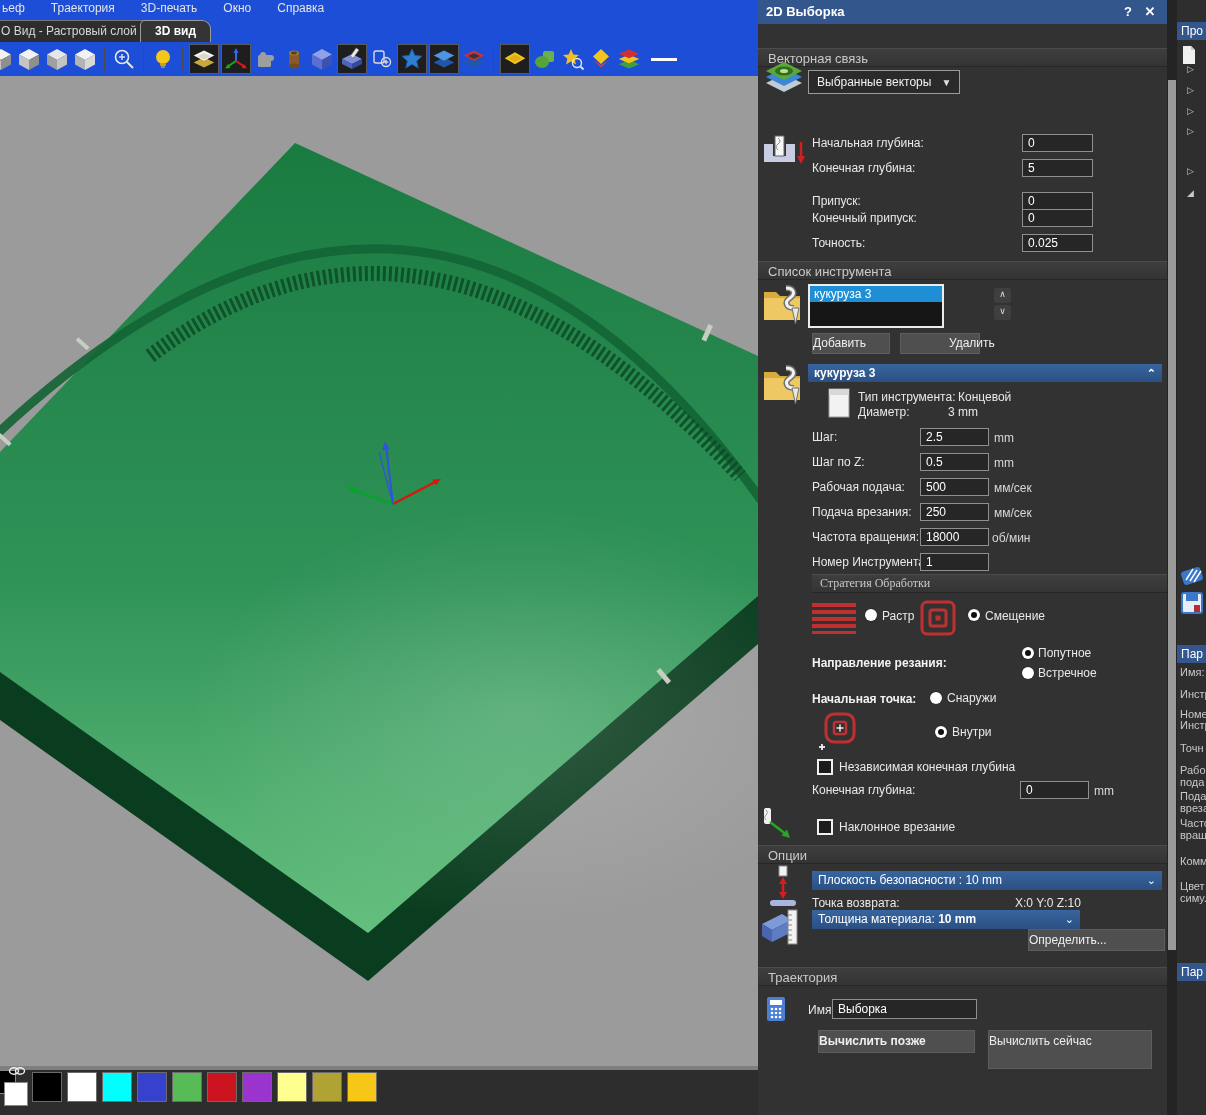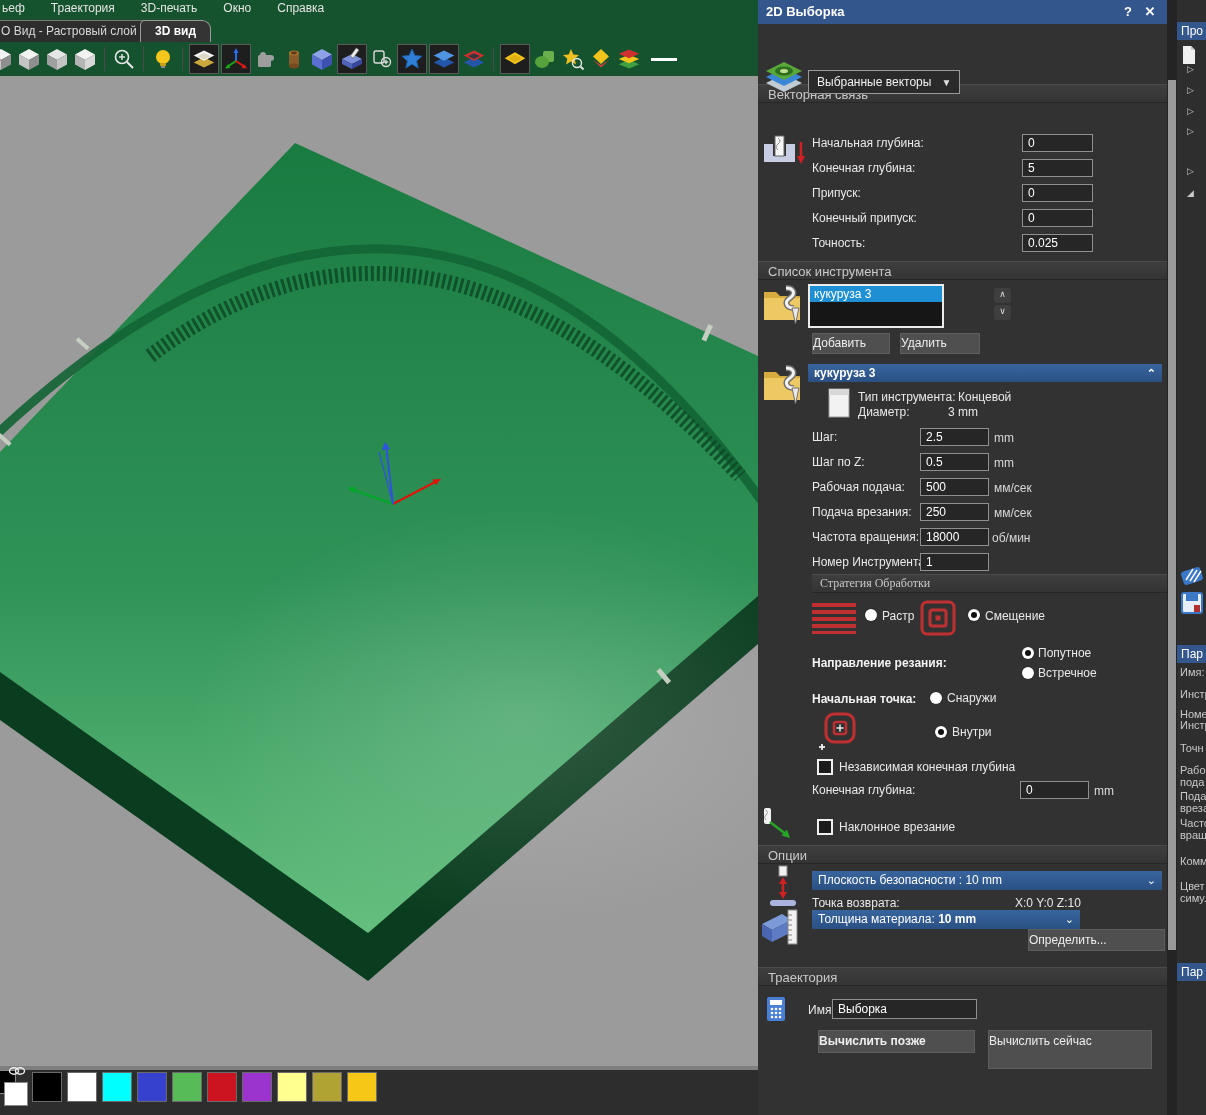--- a/index.html
+++ b/index.html
@@ -1,16 +1,16 @@
 <!DOCTYPE html>
 <html><head>
 <meta charset="utf-8">
 <style>
   html,body{margin:0;padding:0;background:#2d2d2d;}
-  #app{position:relative;width:1206px;height:1115px;background:#14532d;overflow:hidden;
+  #app{position:relative;width:1206px;height:1115px;background:#1d4ed8;overflow:hidden;
        font-family:"Liberation Sans",sans-serif;color:#e8e8e8;font-size:12px;}
   
   .menubar{position:absolute;left:0;top:0;width:758px;height:16px;display:flex;align-items:center;gap:26px;padding-left:2px;}
   .menubar span{color:#e4e4e4;font-size:12px;white-space:nowrap;cursor:default;}
   
   .tabbar{position:absolute;left:0;top:16px;width:758px;height:26px;}
   .tab{position:absolute;bottom:0;height:21px;line-height:20px;padding:0 14px;color:#d8d8d8;
        border:1px solid #9a9a9a;border-bottom:none;border-radius:5px 9px 0 0;background:#2d2d2d;white-space:nowrap;overflow:hidden;}
   .tab.inactive{left:-14px;width:152px;border-color:#777;}
   .tab.active{left:140px;font-weight:bold;color:#fff;background:#343434;}
@@ -308,21 +308,21 @@
     </div>
   </div>
 
   <div class="panel">
     <div class="ptitle">
       <span>2D Выборка</span>
       <span class="hbtn" style="right:30px;">?</span>
       <span class="hbtn" style="right:8px;">✕</span>
     </div>
 
-    <div class="sect" style="top:48px;margin-top:36px;">Векторная связь</div>
+    <div class="sect" style="top:48px;">Векторная связь</div>
     <svg class="icon" style="left:6px;top:60px;" width="40" height="34" viewBox="0 0 40 34">
         <polygon points="20,14 38,23 20,32 2,23" fill="#c2ccd4"></polygon>
         <polygon points="20,8 38,17 20,26 2,17" fill="#3c86d8"></polygon>
         <polygon points="20,2 38,11 20,20 2,11" fill="#5aa83a"></polygon>
         <ellipse cx="20" cy="11" rx="9" ry="4.5" fill="#2e7020"></ellipse>
         <ellipse cx="20" cy="11" rx="4" ry="2" fill="#bfe08e"></ellipse>
       </svg>
     <div class="dropdown" style="left:50px;top:70px;"><span>Выбранные векторы</span><span class="dd-arrow">▼</span></div>
 
     <svg class="icon" style="left:4px;top:134px;" width="44" height="32" viewBox="0 0 44 32">
@@ -335,21 +335,21 @@
         <polygon points="39,30 35,22 43,22" fill="#d02020"></polygon>
       </svg>
     <div class="prow" style="top:134px;">
         <span class="plabel">Начальная глубина:</span>
         <input class="pinput" style="left: 264px; width: 64px;" value="0">
       </div>
     <div class="prow" style="top:159px;">
         <span class="plabel">Конечная глубина:</span>
         <input class="pinput" style="left: 264px; width: 64px;" value="5">
       </div>
-    <div class="prow" style="top:184px;">
+    <div class="prow" style="top:192px;">
         <span class="plabel">Припуск:</span>
         <input class="pinput" style="left: 264px; width: 64px;" value="0">
       </div>
     <div class="prow" style="top:209px;">
         <span class="plabel">Конечный припуск:</span>
         <input class="pinput" style="left: 264px; width: 64px;" value="0">
       </div>
     <div class="prow" style="top:234px;padding-left:28px;">
         <span class="plabel">Точность:</span>
         <input class="pinput" style="left: 264px; width: 64px;" value="0.025">
@@ -362,21 +362,21 @@
         <path d="M24 6 c8 0 10 6 4 10 c-6 4 -4 10 4 10" stroke="#707070" stroke-width="6" fill="none"></path>
         <path d="M24 6 c8 0 10 6 4 10 c-6 4 -4 10 4 10" stroke="#f2f2f2" stroke-width="3" fill="none"></path>
         <polygon points="30,26 37,26 33.5,42" fill="#e8e8e8" stroke="#707070" stroke-width="1"></polygon>
       </svg>
     <div class="listbox">
       <div class="listsel">кукуруза 3</div>
     </div>
     <div class="spinbtn" style="top:288px;">∧</div>
     <div class="spinbtn" style="top:305px;">∨</div>
     <div class="pbtn" style="left:54px;top:333px;width:78px;height:21px;line-height:19px;">Добавить</div>
-    <div class="pbtn" style="left:142px;top:333px;width:80px;height:21px;line-height:19px;">Удалить</div>
+    <div class="pbtn" style="left:142px;top:333px;width:80px;height:21px;line-height:19px;padding-left:48px;">Удалить</div>
 
     <svg class="icon" style="left:4px;top:362px;" width="42" height="46" viewBox="0 0 42 46">
         <path d="M2 10 h12 l4 4 h20 v24 h-36 z" fill="#d8ab3f"></path>
         <rect x="2" y="16" width="36" height="22" fill="#eec963"></rect>
         <path d="M24 6 c8 0 10 6 4 10 c-6 4 -4 10 4 10" stroke="#707070" stroke-width="6" fill="none"></path>
         <path d="M24 6 c8 0 10 6 4 10 c-6 4 -4 10 4 10" stroke="#f2f2f2" stroke-width="3" fill="none"></path>
         <polygon points="30,26 37,26 33.5,42" fill="#e8e8e8" stroke="#707070" stroke-width="1"></polygon>
       </svg>
     <div class="bluebar" style="left:50px;top:364px;right:5px;font-weight:bold;"><span>кукуруза 3</span><span class="chev">⌃</span></div>
     <svg class="icon" style="left:70px;top:388px;" width="22" height="30" viewBox="0 0 22 30">

